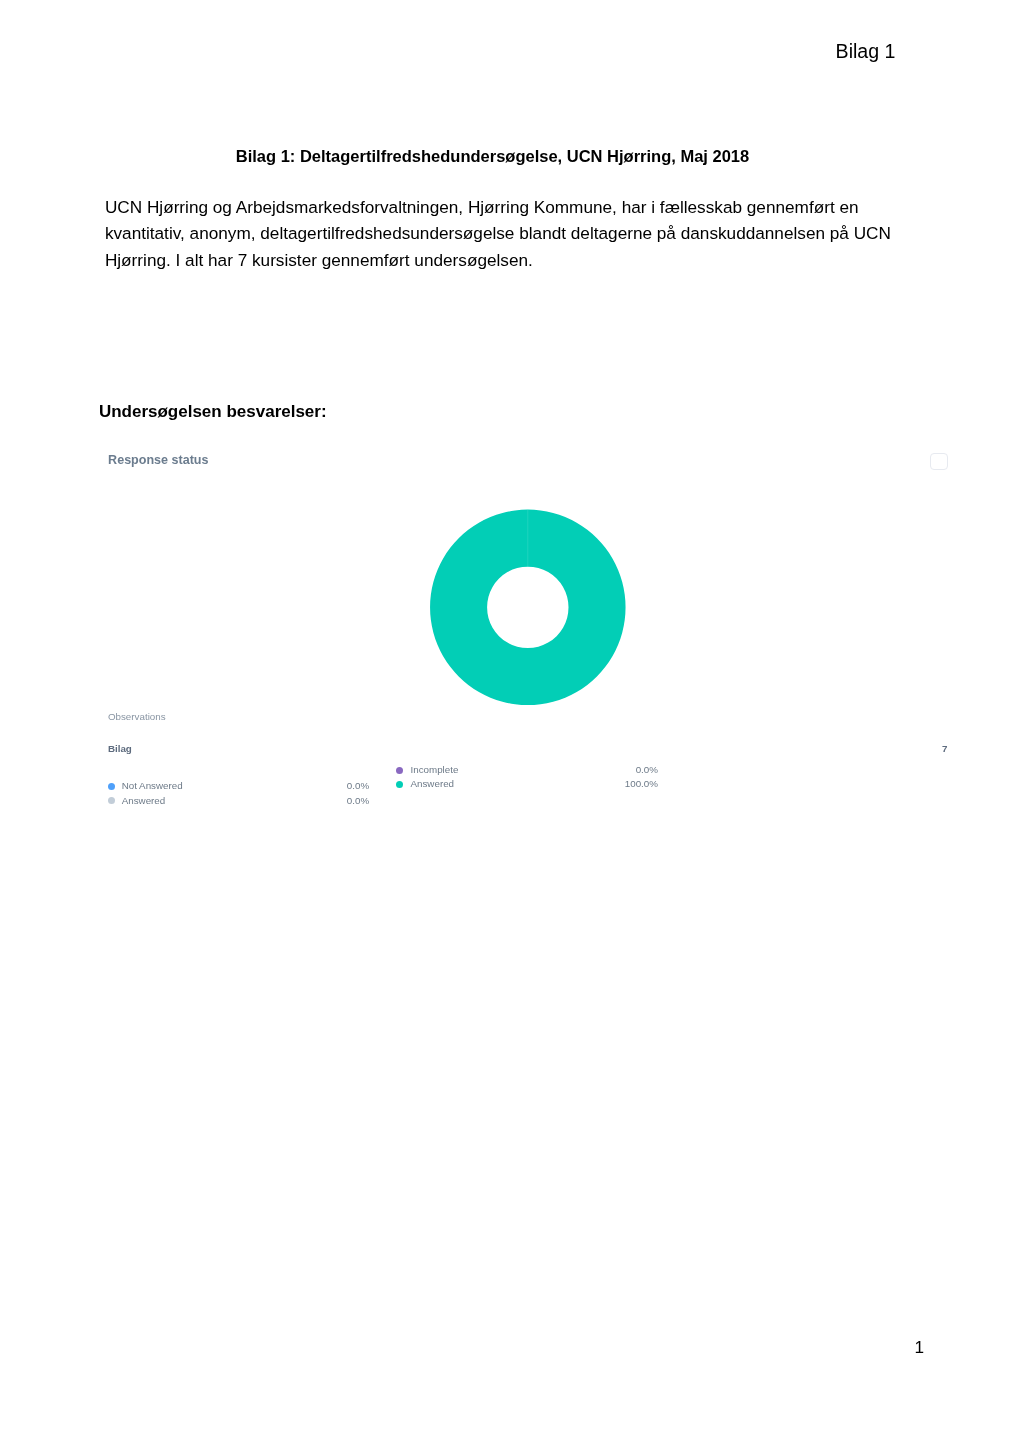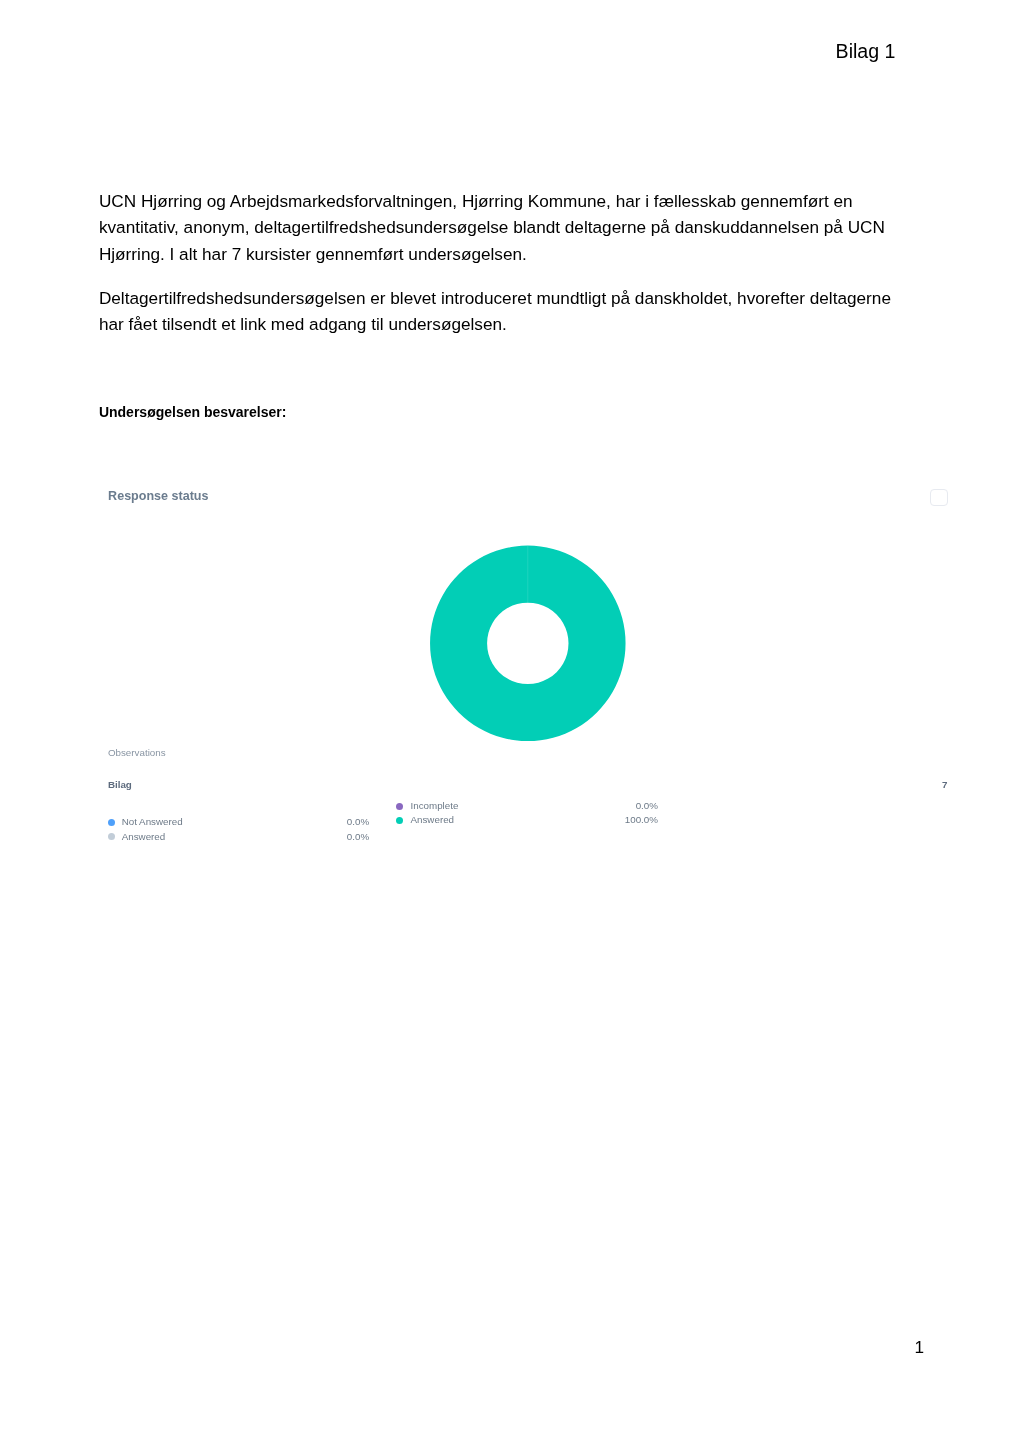--- a/index.html
+++ b/index.html
@@ -27,37 +27,36 @@
     transform:translateZ(0);
     font-weight:bold; font-size:16.5px; text-align:center;
     position:absolute; top:148.1px; left:0; width:985px;
     line-height:16.45px; white-space:nowrap;
   }
 
   p.body-par {
     transform:translateZ(0);
     position:absolute; left:98.9px; width:800px;
     font-size:17.2px; line-height:26.7px;
-    margin:0;
+    margin:6px;
   }
   #par1 { top:187.5px; }
   #par2 { top:284.5px; }
 
   .sub-head {
     transform:translateZ(0);
     position:absolute; left:98.9px; top:403.8px;
-    font-weight:bold; font-size:14px; line-height:16.22px;
+    font-weight:bold; font-size:17px; line-height:16.22px;
     white-space:nowrap;
   }
 
   
   .chart {
     position:absolute; left:102px; top:446px; width:848px; height:350px;
     font-family:"Liberation Sans", sans-serif;
-    margin-top:36px;
   }
 
   .chart-title {
     position:absolute; left:6.1px; top:8.4px;
     font-size:12.55px; font-weight:bold; color:#6b7c8e;
     line-height:12.55px; white-space:nowrap;
   }
   .chart-checkbox {
     position:absolute; left:828.1px; top:6.6px;
     width:17.6px; height:17.4px; border:1.5px solid #e7eaf0;
@@ -96,23 +95,23 @@
     font-size:17.2px; line-height:17.2px; color:#000;
   }
 </style>
 </head>
 <body>
 
 <div class="page">
 
   <div class="hdr-bilag">Bilag 1</div>
 
+  <div class="doc-title">Bilag 1: Deltagertilfredshedundersøgelse, UCN Hjørring, Maj 2018</div>
 
   <p class="body-par" id="par1">UCN Hjørring og Arbejdsmarkedsforvaltningen, Hjørring Kommune, har i fællesskab gennemført en kvantitativ, anonym, deltagertilfredshedsundersøgelse blandt deltagerne på danskuddannelsen på UCN Hjørring. I alt har 7 kursister gennemført undersøgelsen.</p>
-  <p class="body-par" id="par2">Deltagertilfredshedsundersøgelsen er blevet introduceret mundtligt på danskholdet, hvorefter deltagerne har fået tilsendt et link med adgang til undersøgelsen.</p>
 
   <div class="sub-head">Undersøgelsen besvarelser:</div>
 
   <div class="chart">
     <div class="chart-title">Response status</div>
     <div class="chart-checkbox"></div>
 
     <div class="donut-wrap">
       <svg width="852" height="250" viewBox="0 0 852 250">
         <g id="donut-g">

